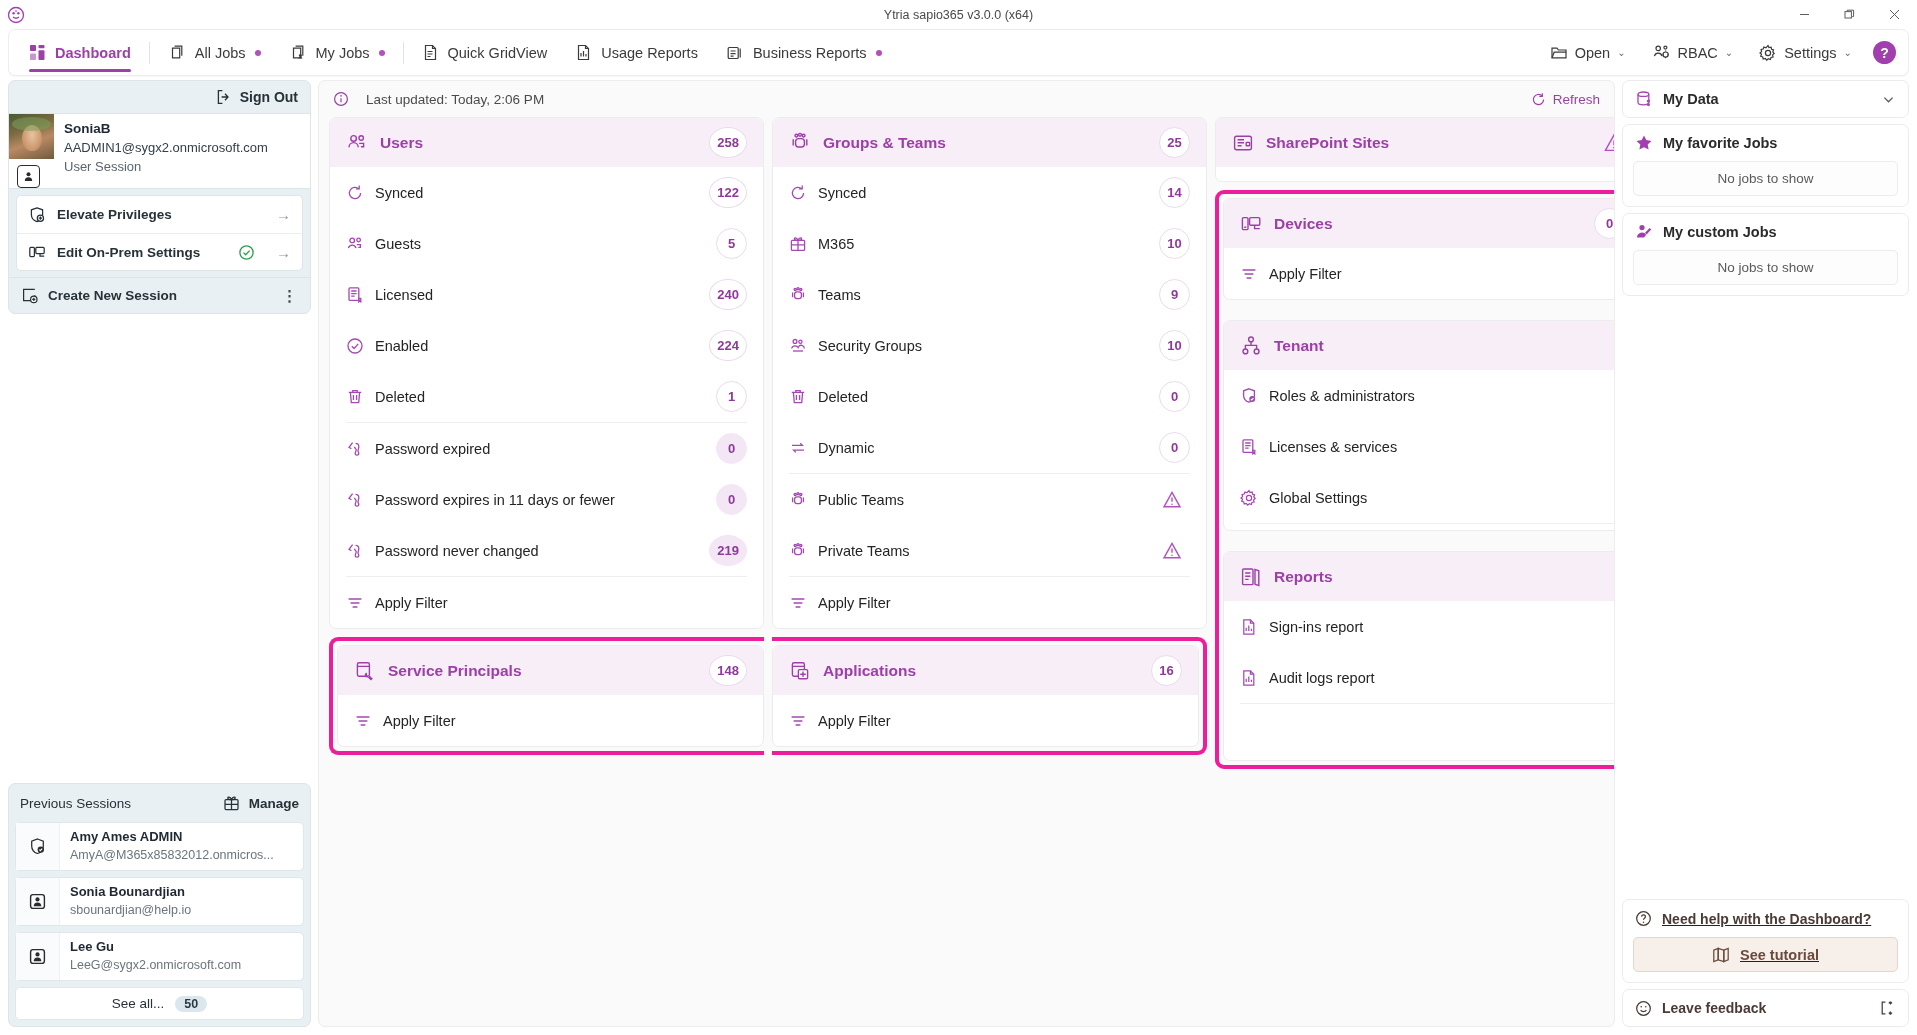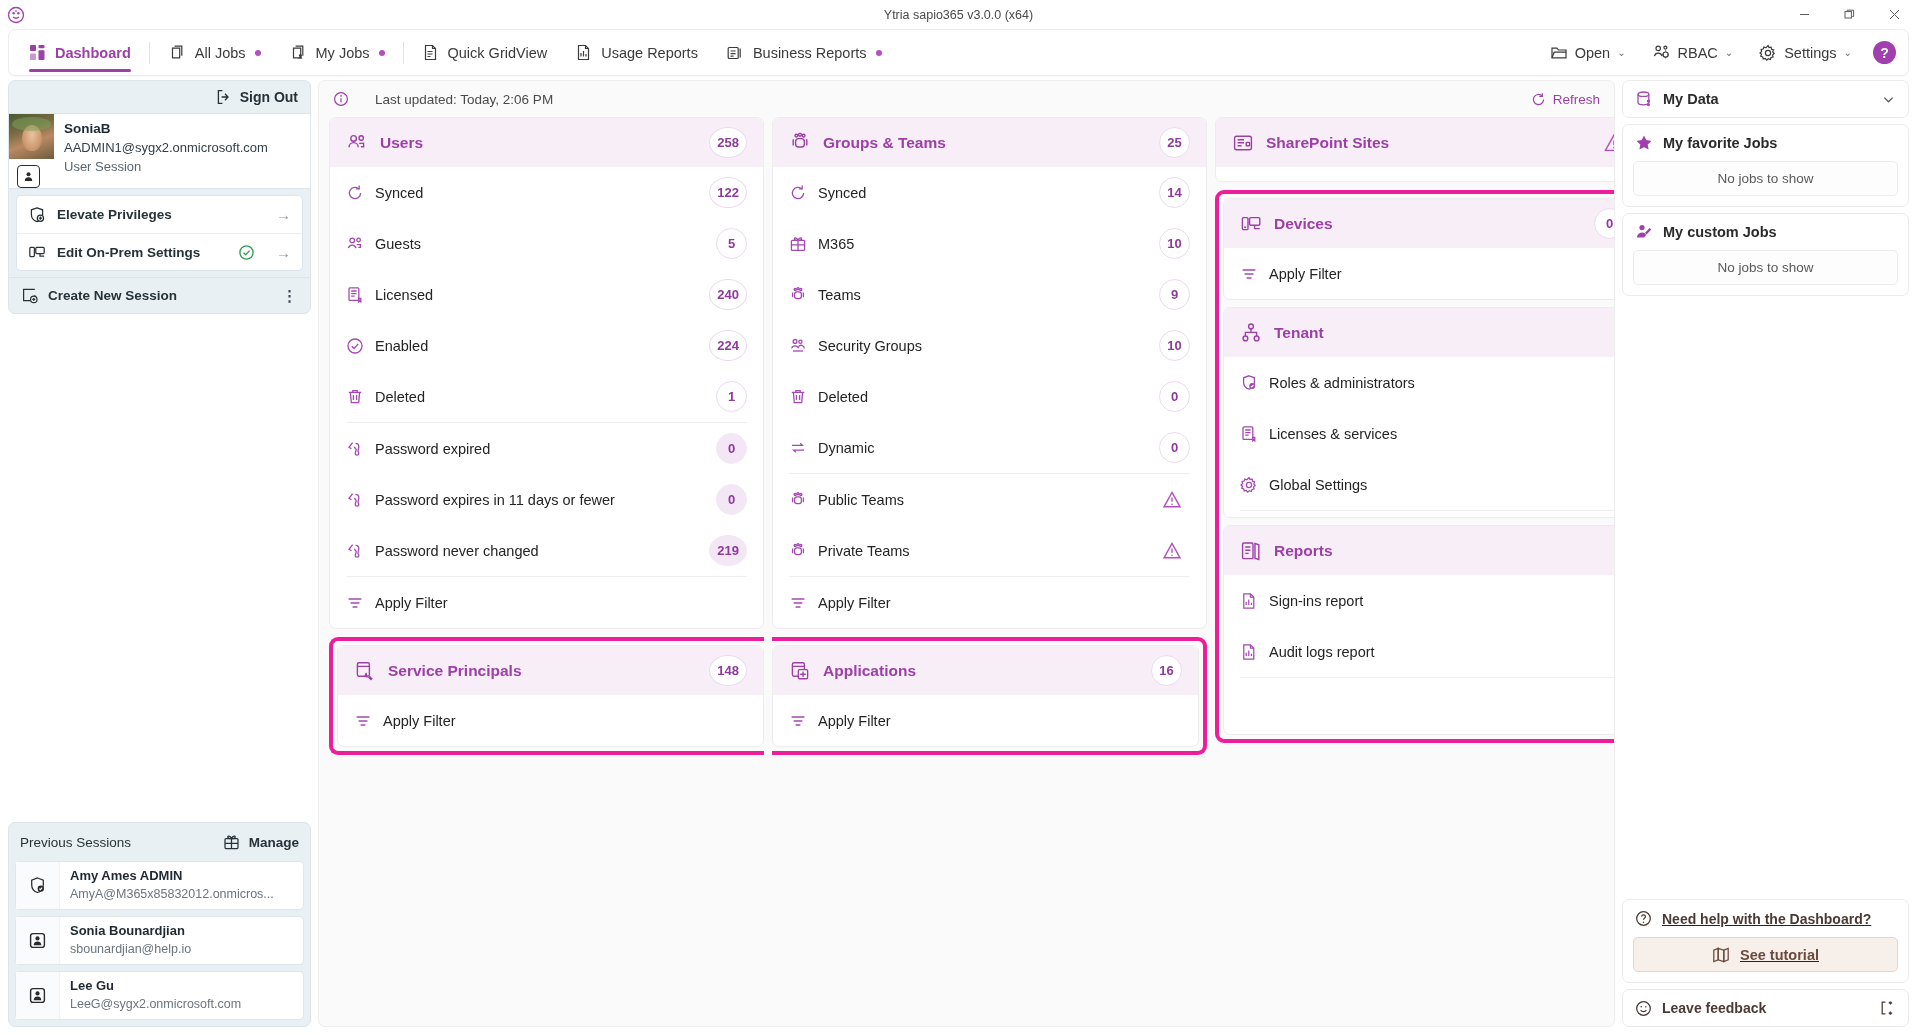--- a/index.html
+++ b/index.html
@@ -150,21 +150,21 @@
     font-size: 13.5px; color: #263238;
   }
   .seeall .cnt { background: #dce7ed; border-radius: 9px; padding: 1px 9px; font-size: 12.5px; font-weight: bold; color: #2b3a44; }
 
   
   .main {
     flex: 1; background: #fafafa; border: 1px solid #ededed; border-radius: 7px;
     display: flex; flex-direction: column; overflow: hidden; min-width: 0;
   }
   .main-head {
-    height: 36px; display: flex; align-items: center; padding: 0 14px; gap: 26px;
+    height: 36px; display: flex; align-items: center; padding: 0 14px; gap: 17px;
     font-size: 13.5px; color: #4b4b4b; justify-content: center;
   }
   .main-head .refresh {
     margin-left: auto; display: flex; align-items: center; gap: 7px; color: #9b3fa7; font-size: 13.5px;
   }
   .cards { display: flex; gap: 8px; padding: 0 10px 10px 10px; align-items: flex-start; }
   .col { display: flex; flex-direction: column; gap: 8px; }
   .col-a { width: 435px; flex: 0 0 435px; }
   .col-b { width: 435px; flex: 0 0 435px; }
   .col-c { width: 435px; flex: 0 0 435px; }
@@ -191,21 +191,21 @@
     display: flex; align-items: center; justify-content: center; font-size: 13px; font-weight: bold; padding: 0 7px;
   }
   .pill.filled { background: #f3e6f5; border-color: #f3e6f5; }
   .pill.warnpill { border: none; background: transparent; }
   .sep { height: 1px; background: #efefef; margin: 0 16px; }
   .filter-row {
     display: flex; align-items: center; gap: 11px; height: 51px; padding: 0 16px;
     font-size: 14.5px; color: #242424;
   }
   .filter-row .ic { color: #a548b3; display: flex; }
-  .hl-col { padding: 4px; border: 4px solid #ed1e9c; border-radius: 9px; display: flex; flex-direction: column; gap: 7px; }
+  .hl-col { padding: 4px; border: 4px solid #ed1e9c; border-radius: 9px; display: flex; flex-direction: column; gap: 20px; }
 
   
   .rightpanel { width: 287px; flex: 0 0 287px; display: flex; flex-direction: column; gap: 6px; justify-content: flex-end; }
   .rp-card { background: #fff; border: 1px solid #ececec; border-radius: 7px; }
   .rp-head {
     display: flex; align-items: center; gap: 10px; height: 36px; padding: 0 12px;
     font-size: 14.5px; font-weight: bold; color: #2b2b2b;
   }
   .rp-head .ic { color: #a548b3; display: flex; }
   .rp-head .chevdn { margin-left: auto; color: #5a5a5a; }
@@ -492,20 +492,24 @@
           <svg width="19" height="19" viewBox="0 0 19 19" fill="none" stroke="#2b2b2b" stroke-width="1.4">
             <rect x="2.6" y="2.6" width="13.8" height="13.8" rx="2.4"></rect>
             <circle cx="9.5" cy="7.4" r="2.1" fill="#2b2b2b" stroke="none"></circle>
             <path d="M5.7 14.2a3.8 3.8 0 017.6 0z" fill="#2b2b2b" stroke="none"></path>
           </svg>
         </div>
         <div class="sess-txt">
           <div class="sess-n">Lee Gu</div>
           <div class="sess-m">LeeG@sygx2.onmicrosoft.com</div>
         </div>
+      </div>
+      <div class="seeall">
+        <span>See all...</span>
+        <span class="cnt">50</span>
       </div>
     </div>
   </div>
 
   <div class="main">
     <div class="main-head">
       <span>
         <svg width="16" height="16" viewBox="0 0 16 16" fill="none" stroke="#9b3fa7" stroke-width="1.2">
           <circle cx="8" cy="8" r="6.4"></circle>
             <path d="M8 7.2v4"></path>

